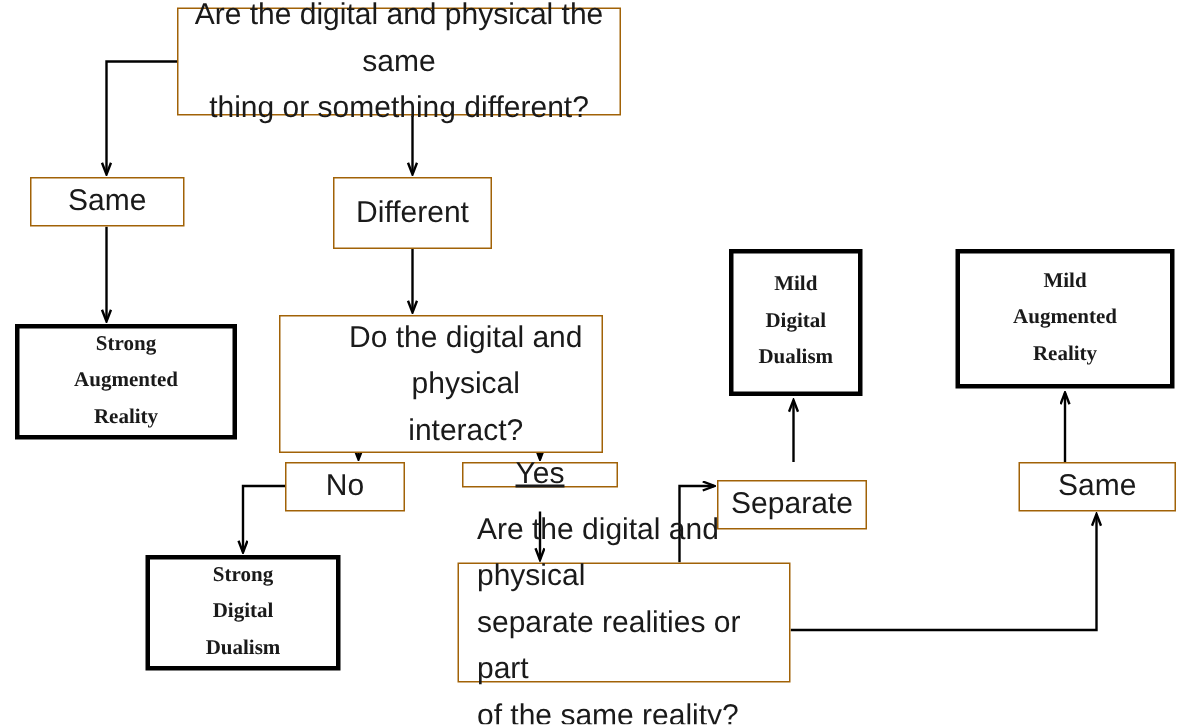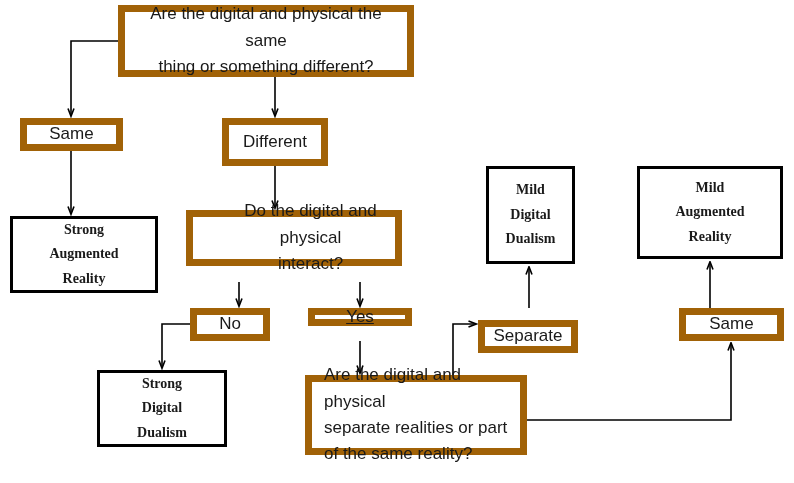--- a/index.html
+++ b/index.html
@@ -12,27 +12,27 @@
     width: 794px;
     height: 483px;
     background: #ffffff;
     font-family: "Liberation Sans", sans-serif;
     overflow: hidden;
   }
   .node {
     position: absolute;
     box-sizing: border-box;
     background: #ffffff;
-    border: 7px solid #a16207;
+    border: 1px solid #a16207;
     display: flex;
     align-items: center;
     justify-content: center;
     text-align: center;
     color: #1a1a1a;
-    font-size: 17px;
+    font-size: 20px;
     line-height: 1.55;
     padding: 2px 6px;
     z-index: 2;
   }
   .node.bold {
     border: 3px solid #000000;
     font-weight: bold;
     font-size: 14px;
     line-height: 1.75;
     font-family: Liberation Serif, serif;
@@ -107,21 +107,21 @@
       <span class="txt">Same</span>
     </div>
     <div class="node" style="left: 222px; top: 118px; width: 106px; height: 48px; justify-content: center;">
       <span class="txt">Different</span>
     </div>
     <div class="node bold" style="left: 10px; top: 216px; width: 148px; height: 77px;">
       <span class="txt">Strong
 Augmented
 Reality</span>
     </div>
-    <div class="node" style="left: 186px; top: 210px; width: 216px; height: 56px; padding-left: 39px;">
+    <div class="node" style="left: 186px; top: 210px; width: 216px; height: 92px; padding-left: 39px;">
       <span class="txt">Do the digital and physical
 interact?</span>
     </div>
     <div class="node" style="left: 190px; top: 308px; width: 80px; height: 33px;">
       <span class="txt">No</span>
     </div>
     <div class="node" style="left: 308px; top: 308px; width: 104px; height: 17px; text-decoration: underline;">
       <span class="txt">Yes</span>
     </div>
     <div class="node bold" style="left: 97px; top: 370px; width: 130px; height: 77px;">

